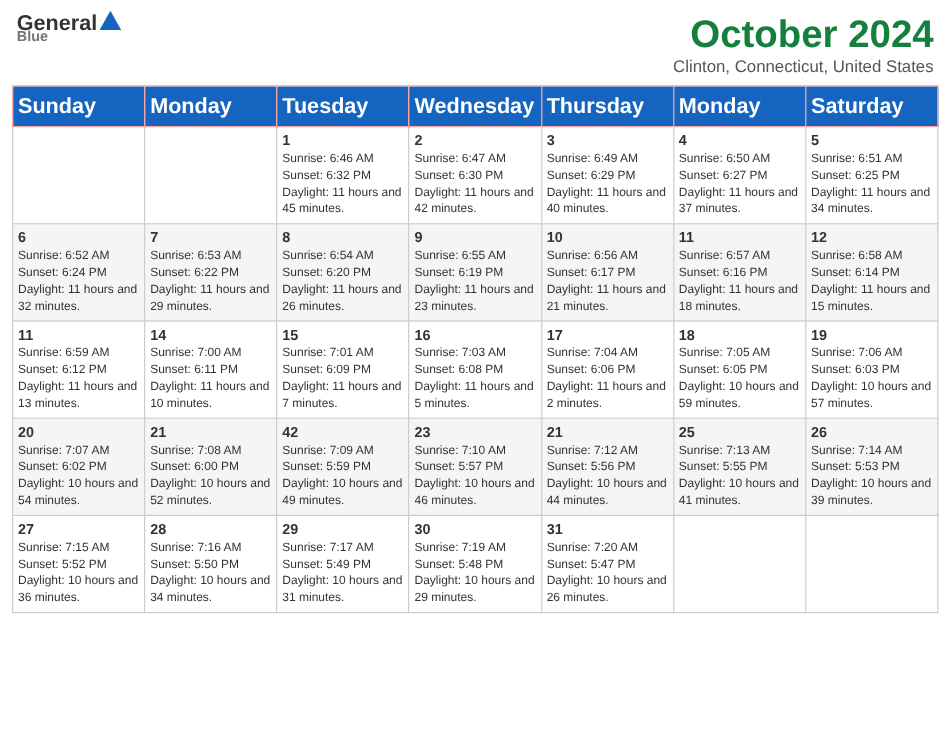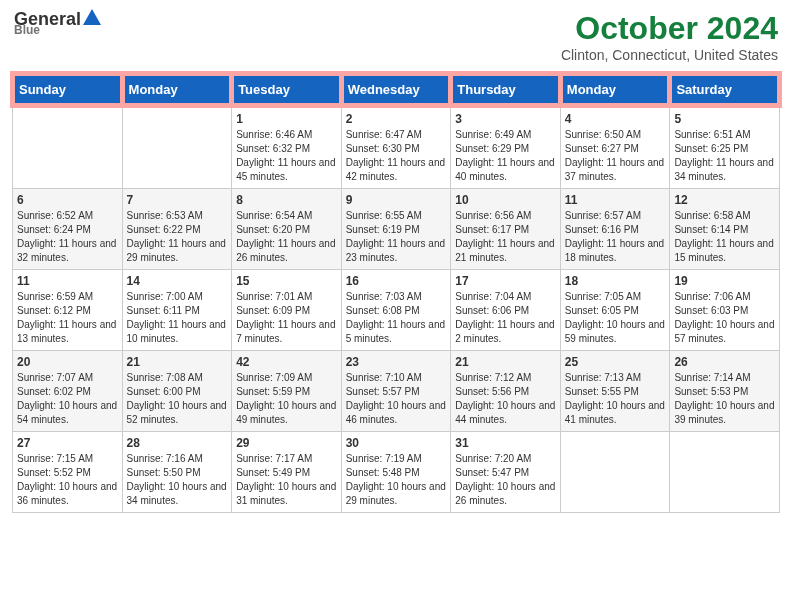--- a/index.html
+++ b/index.html
@@ -38,23 +38,23 @@
     table {
       width: 100%;
       border-collapse: collapse;
       font-size: 11px;
     }
     thead tr th {
       background-color: #1565c0;
       color: #fff;
       padding: 6px 4px;
       text-align: left;
-      font-size: 13px;
+      font-size: 18px;
       font-weight: bold;
-      border: 5px solid #fca5a5;
+      border: 1px solid #fca5a5;
     }
     tbody tr td {
       border: 1px solid #ccc;
       vertical-align: top;
       padding: 4px;
       height: 80px;
       width: 14.28%;
       background: #fff;
     }
     tbody tr:nth-child(even) td {

